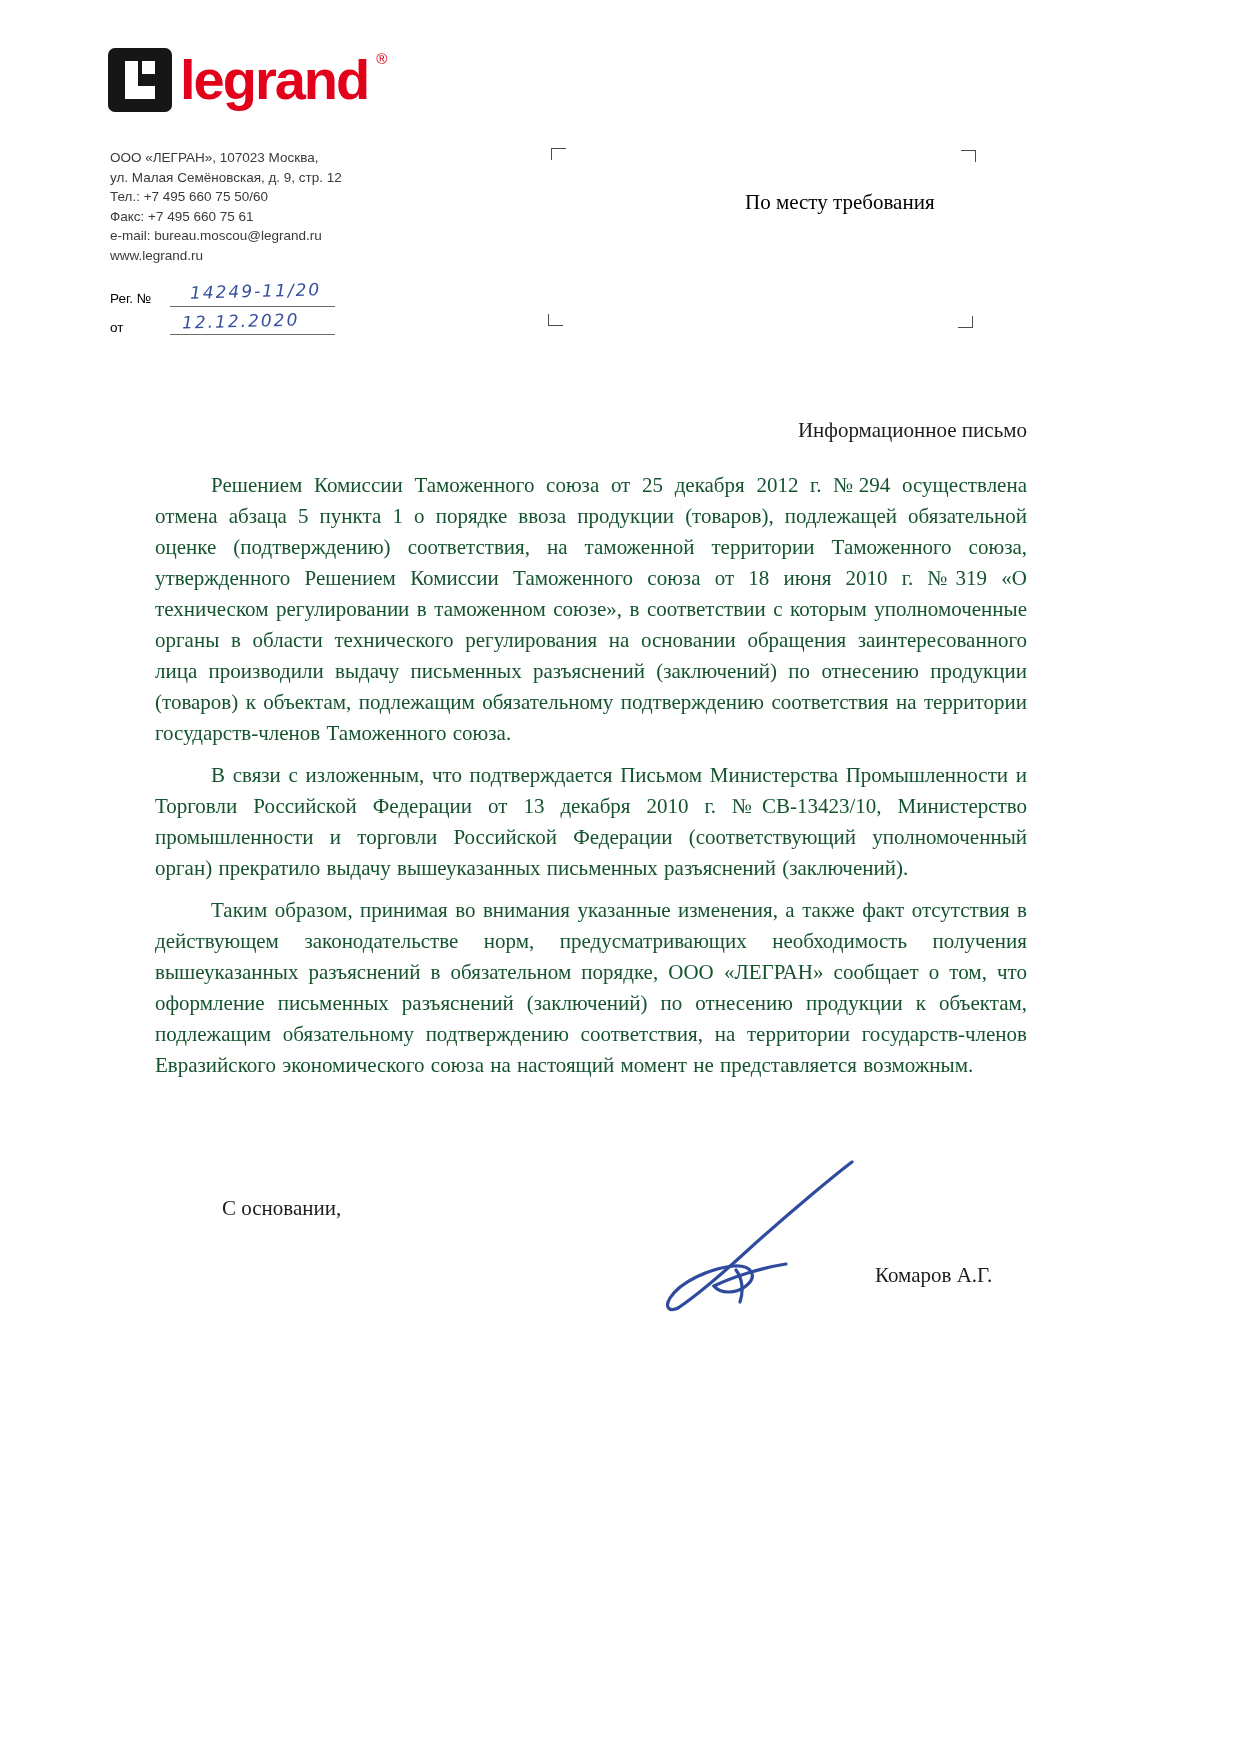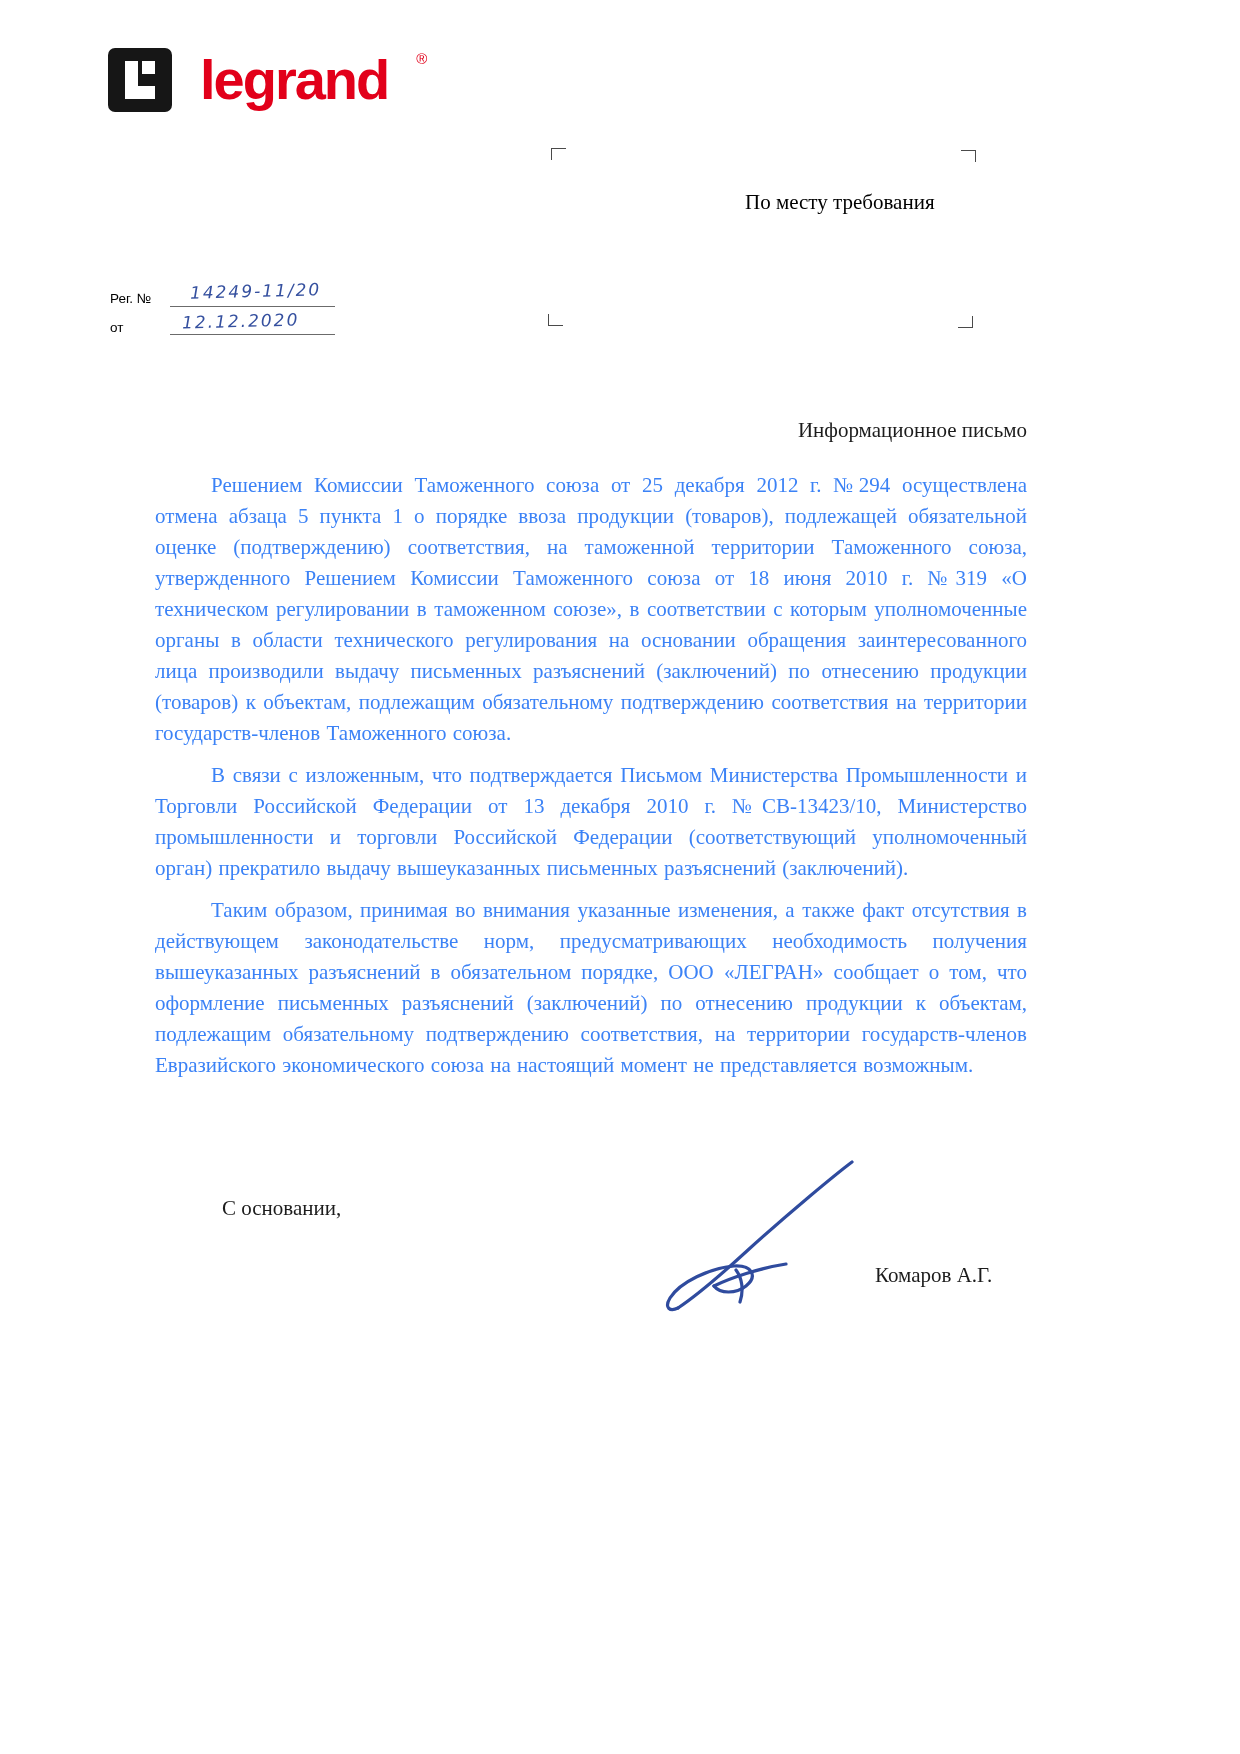--- a/index.html
+++ b/index.html
@@ -17,21 +17,21 @@
     color: #1c1c1c;
   }
 
   
   .logo-block {
     position: absolute;
     left: 108px;
     top: 48px;
     display: flex;
     align-items: center;
-    gap: 28px;
+    gap: 8px;
   }
   .logo-mark { width: 64px; height: 64px; display: block; }
   .logo-word {
     font-family: "Liberation Sans", sans-serif;
     font-weight: bold;
     font-size: 56px;
     letter-spacing: -2px;
     color: #e2001a;
     line-height: 64px;
   }
@@ -106,21 +106,21 @@
 
   
   .body-text {
     position: absolute;
     left: 155px;
     top: 470px;
     width: 872px;
     font-size: 21px;
     line-height: 31px;
     text-align: justify;
-    color: #3b82f6;
+    color: #14532d;
   }
   .body-text p {
     margin: 0 0 11px 0;
     text-indent: 56px;
     word-spacing: 1px;
   }
 
   
   .salutation {
     position: absolute;
@@ -158,20 +158,28 @@
   <div class="logo-block">
     <svg class="logo-mark" viewBox="0 0 64 64" aria-hidden="true">
       <rect x="0" y="0" width="64" height="64" rx="7" fill="#161616"></rect>
       <path d="M17 13 h13 v25 h17 v13 H17 Z" fill="#ffffff"></path>
       <rect x="34" y="13" width="13" height="13" fill="#ffffff"></rect>
     </svg>
     <div class="logo-word">legrand</div>
     <div class="logo-reg">®</div>
   </div>
 
+  <div class="letterhead">
+    <div>ООО «ЛЕГРАН», 107023 Москва,</div>
+    <div>ул. Малая Семёновская, д. 9, стр. 12</div>
+    <div>Тел.:   +7 495 660 75 50/60</div>
+    <div>Факс: +7 495 660 75 61</div>
+    <div>e-mail: bureau.moscou@legrand.ru</div>
+    <div>www.legrand.ru</div>
+  </div>
 
   <div class="reg-label" style="left:110px; top:291px;">Рег. №</div>
   <div class="handwriting" style="left:190px; top:281px;">14249-11/20</div>
   <div class="reg-line" style="left:170px; top:306px;"></div>
 
   <div class="reg-label" style="left:110px; top:320px;">от</div>
   <div class="handwriting" style="left:182px; top:311px;">12.12.2020</div>
   <div class="reg-line" style="left:170px; top:334px;"></div>
 
   <div class="cmark tl" style="left:551px; top:148px;"></div>

